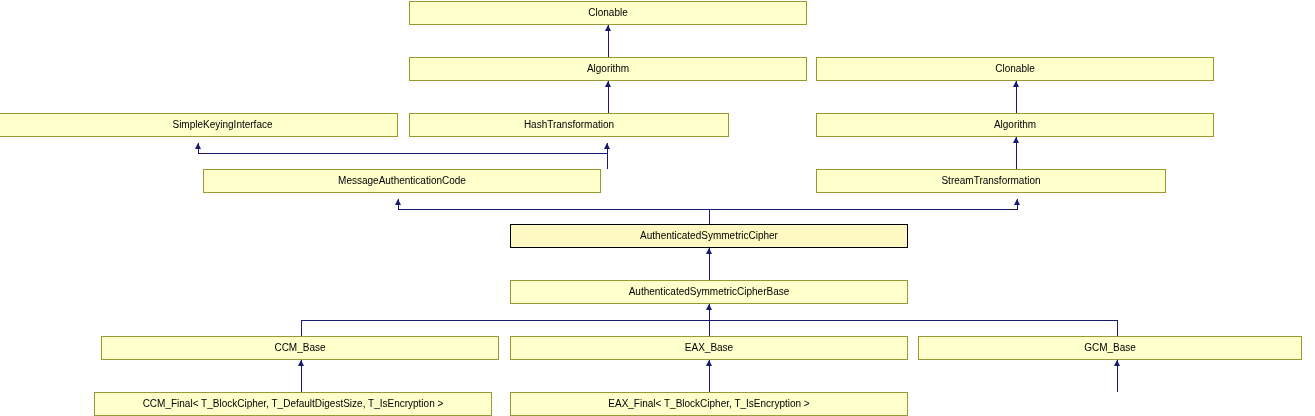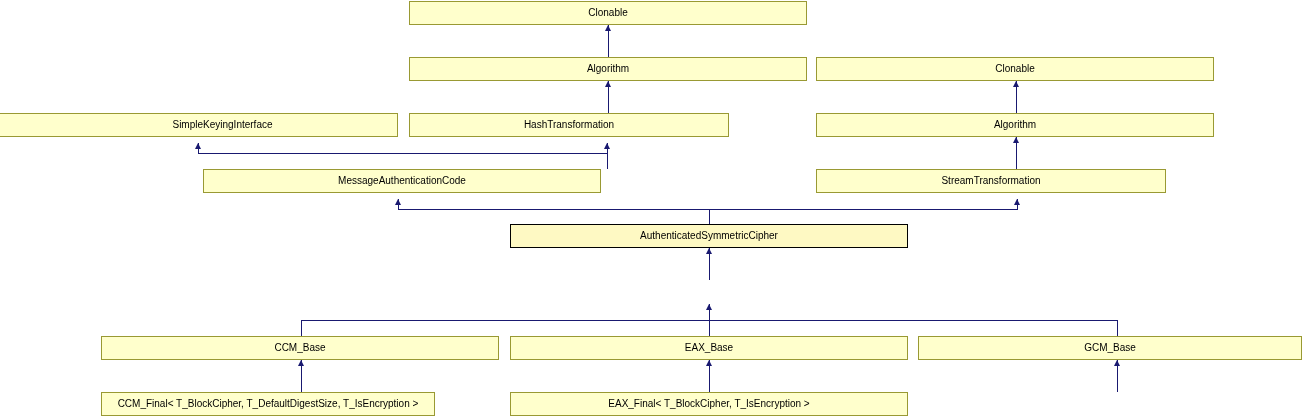--- a/index.html
+++ b/index.html
@@ -91,18 +91,19 @@
     <div class="arrowhead" style="left: 1114px; top: 360px;"></div>
     <div class="node" style="left: 409px; top: 1px; width: 398px;">Clonable</div>
     <div class="node" style="left: 409px; top: 57px; width: 398px;">Algorithm</div>
     <div class="node" style="left: 816px; top: 57px; width: 398px;">Clonable</div>
     <div class="node" style="left: -1px; top: 113px; width: 399px; padding-left: 48px;">SimpleKeyingInterface</div>
     <div class="node" style="left: 409px; top: 113px; width: 320px;">HashTransformation</div>
     <div class="node" style="left: 816px; top: 113px; width: 398px;">Algorithm</div>
     <div class="node" style="left: 203px; top: 169px; width: 398px;">MessageAuthenticationCode</div>
     <div class="node" style="left: 816px; top: 169px; width: 350px;">StreamTransformation</div>
     <div class="node current" style="left: 510px; top: 224px; width: 398px;">AuthenticatedSymmetricCipher</div>
+    <div class="node" style="left: 510px; top: 280px; width: 398px;">AuthenticatedSymmetricCipherBase</div>
     <div class="node" style="left: 101px; top: 336px; width: 398px;">CCM_Base</div>
     <div class="node" style="left: 510px; top: 336px; width: 398px;">EAX_Base</div>
     <div class="node" style="left: 918px; top: 336px; width: 384px;">GCM_Base</div>
-    <div class="node" style="left: 101px; top: 392px; width: 334px;">CCM_Final&lt; T_BlockCipher, T_DefaultDigestSize, T_IsEncryption &gt;</div>
+    <div class="node" style="left: 94px; top: 392px; width: 398px;">CCM_Final&lt; T_BlockCipher, T_DefaultDigestSize, T_IsEncryption &gt;</div>
     <div class="node" style="left: 510px; top: 392px; width: 398px;">EAX_Final&lt; T_BlockCipher, T_IsEncryption &gt;</div>
   </div>
 
 </body></html>

